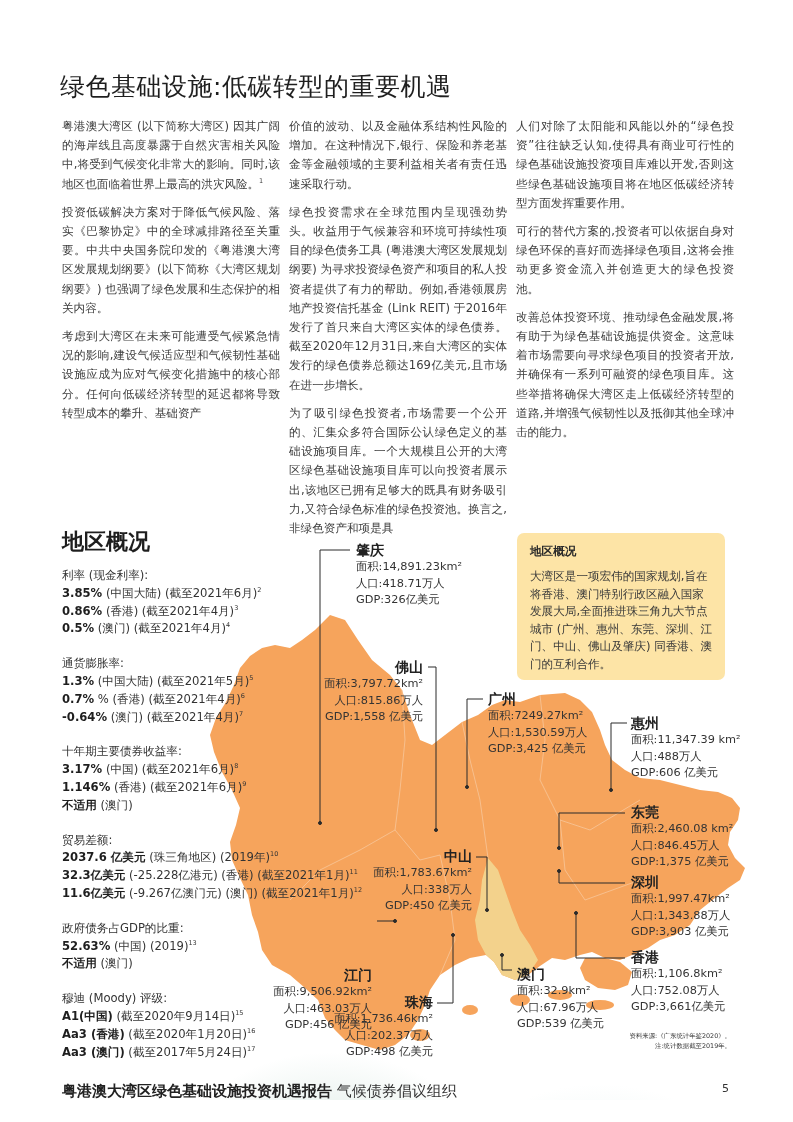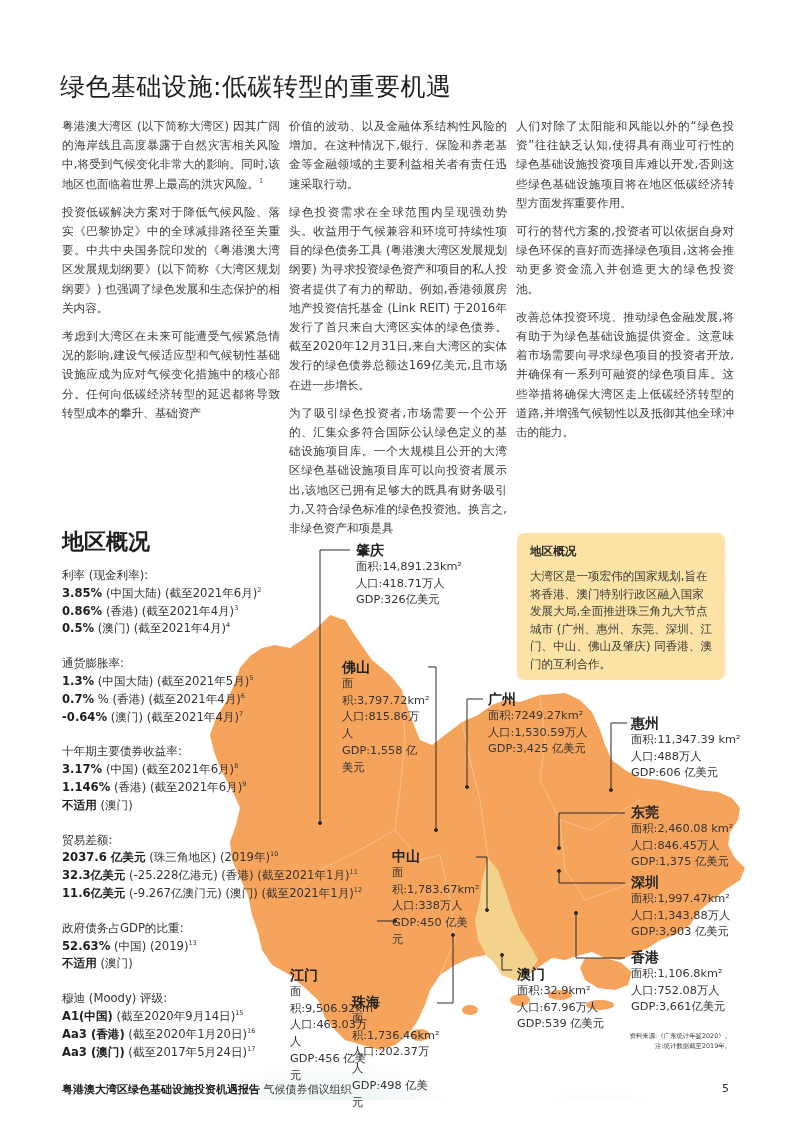--- a/index.html
+++ b/index.html
@@ -30,25 +30,25 @@
   .stats { position: absolute; left: 62px; top: 567px; font-size: 11.6px; line-height: 17.8px; color: #333; }
   .stat-group { margin-bottom: 17px; }
   .stat-group b { font-weight: bold; color: #1e1e1e; }
 
   .info-box { position: absolute; left: 517px; top: 533px; width: 208px; height: 147px; background: #fde4a6; border-radius: 7px; padding: 11px 12px 0 13px; }
   .info-box h3 { font-size: 11.6px; font-weight: bold; color: #2a2a2a; margin-bottom: 9px; }
   .info-box p { font-size: 11.6px; line-height: 17.6px; color: #3a3a3a; }
 
   .city { position: absolute; font-size: 11.3px; line-height: 16.8px; color: #333; }
   .city .name { font-weight: bold; color: #222; font-size: 14px; }
-  .city.right { text-align: left; padding-left: 22px; }
+  .city.right { text-align: right; }
 
   .source { position: absolute; right: 62px; top: 1031px; font-size: 6.4px; line-height: 10px; text-align: right; color: #333; }
 
-  .footer { position: absolute; left: 62px; top: 1082px; font-size: 11px; color: #333; }
+  .footer { position: absolute; left: 62px; top: 1082px; font-size: 15px; color: #333; }
   .footer b { font-weight: bold; color: #222; }
   .page-num { position: absolute; left: 722px; top: 1082px; font-size: 11px; color: #333; }
 </style>
 </head>
 <body>
 
 <div class="bg-glow"></div>
 
 <h1 class="page-title">绿色基础设施:低碳转型的重要机遇</h1>
 

